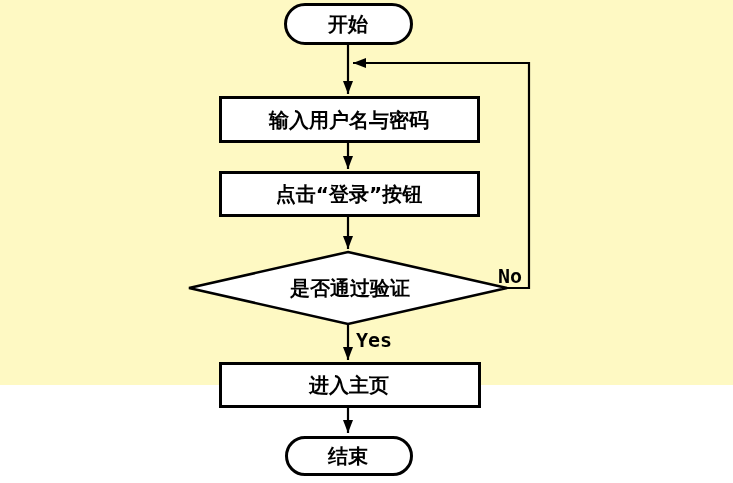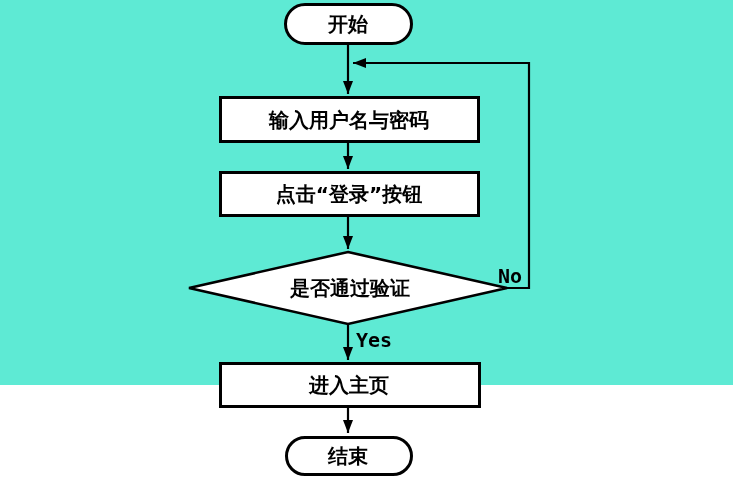--- a/index.html
+++ b/index.html
@@ -7,21 +7,21 @@
     padding: 0;
     width: 733px;
     height: 483px;
     background: #ffffff;
     overflow: hidden;
   }
   .canvas-wrap {
     position: relative;
     width: 733px;
     height: 385px;
-    background: #5eead4;
+    background: #fef9c3;
   }
   svg { display: block; }
   .shape {
     fill: #ffffff;
     stroke: #000000;
     stroke-width: 3;
   }
   .flowline {
     fill: none;
     stroke: #000000;

